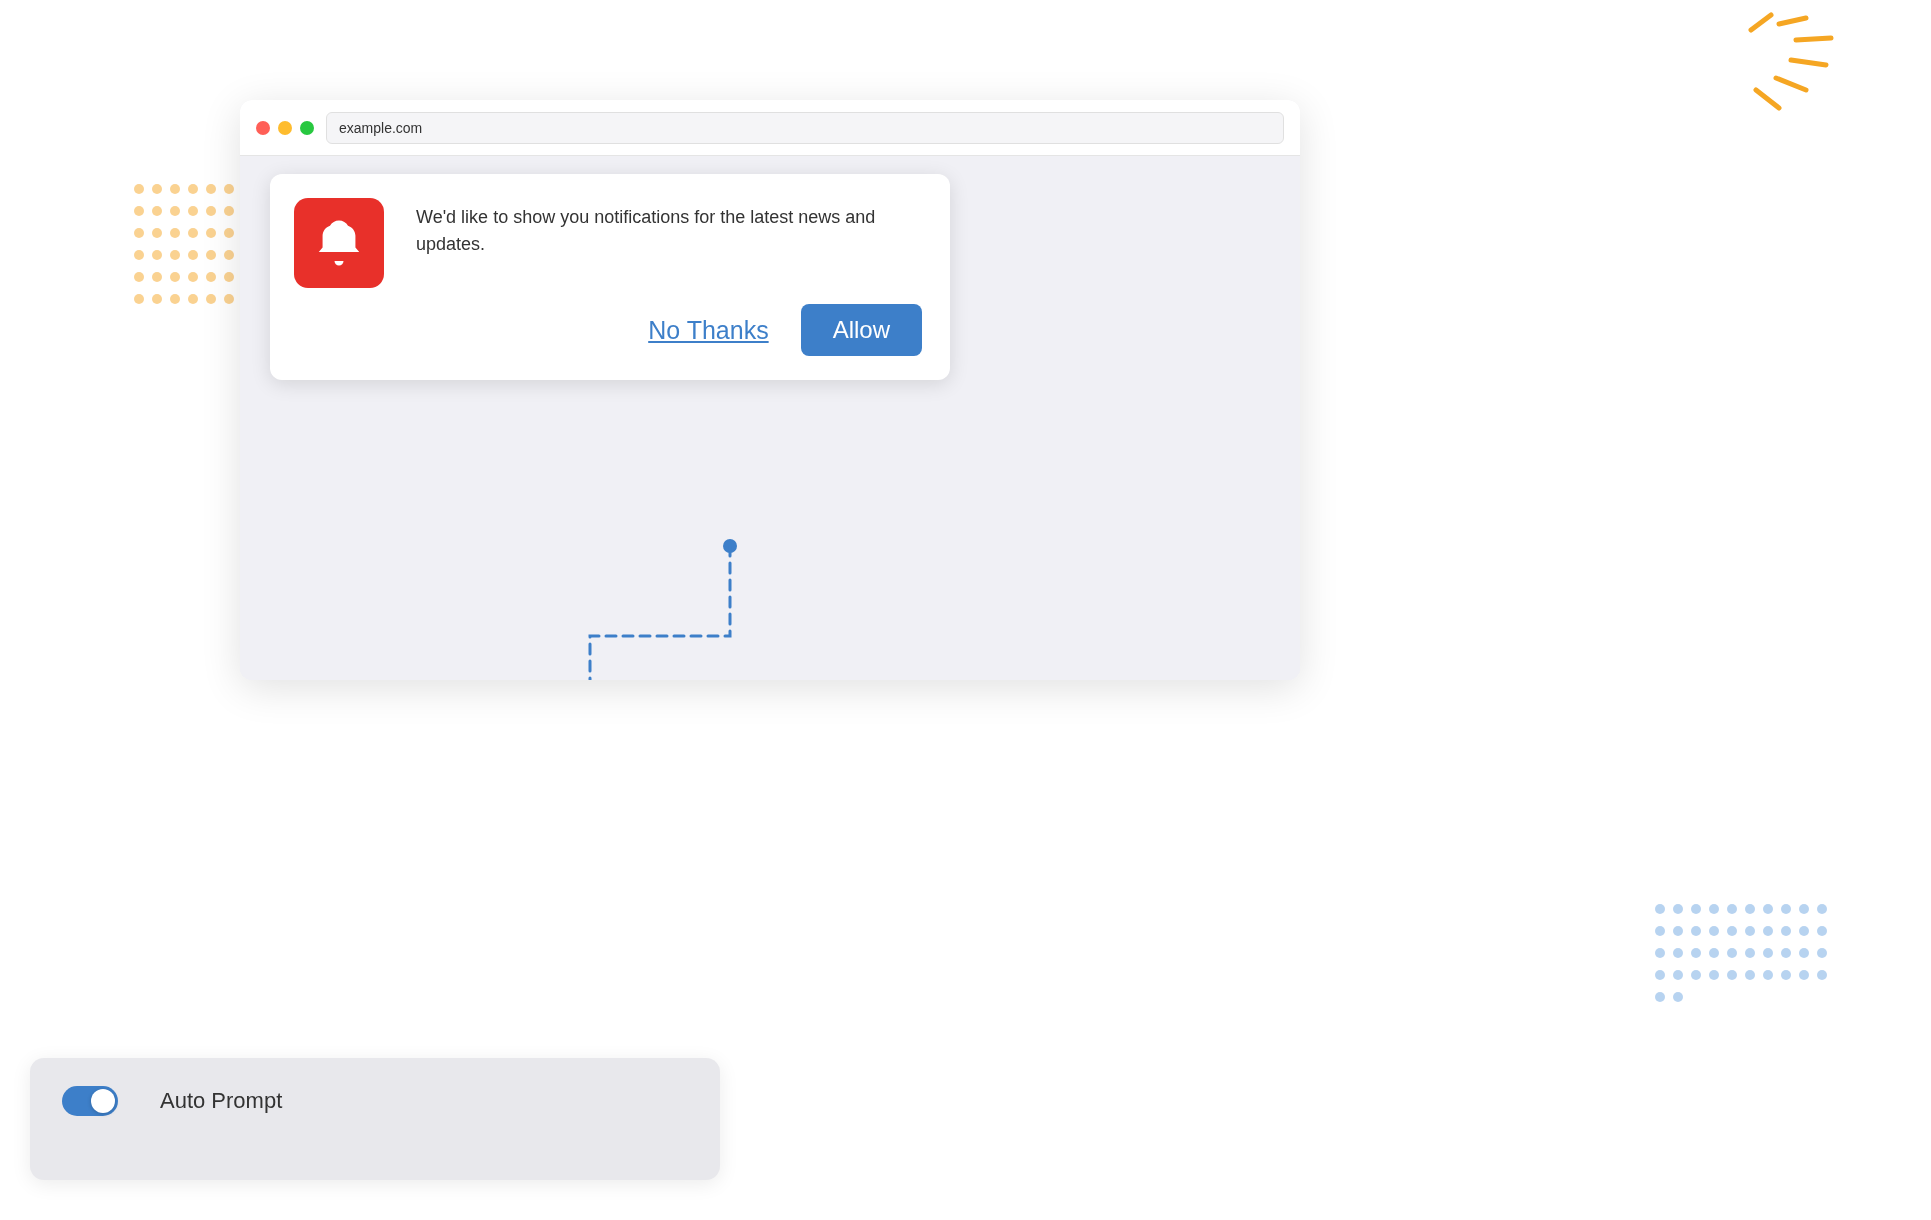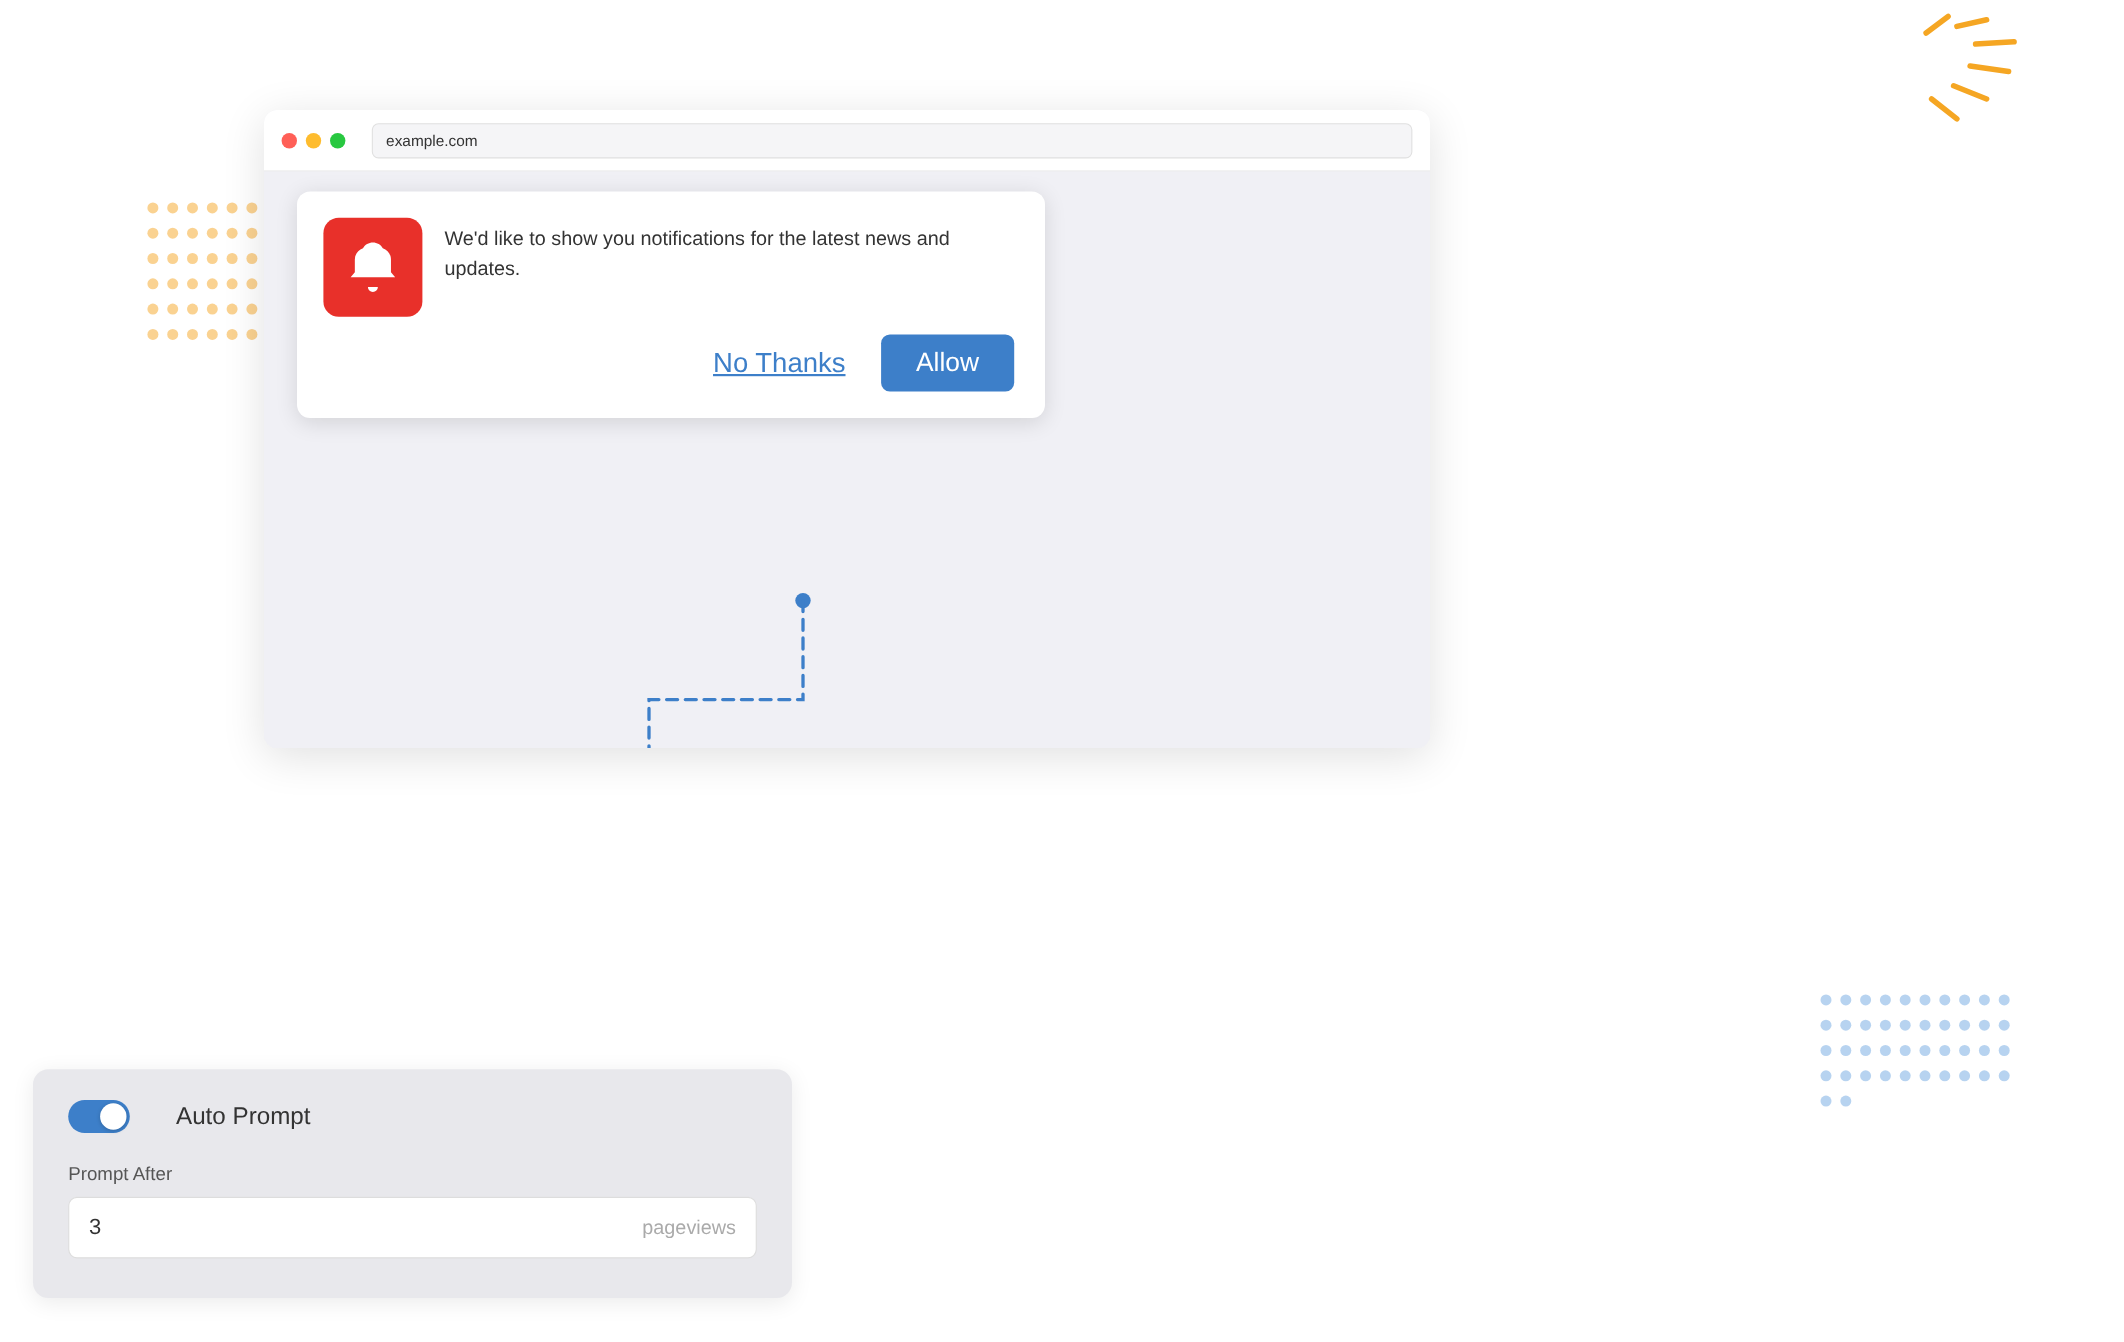--- a/index.html
+++ b/index.html
@@ -61,21 +61,21 @@
       box-shadow: 0 8px 40px rgba(0,0,0,0.12);
       overflow: hidden;
     }
 
     .browser-toolbar {
       background: #ffffff;
       height: 56px;
       display: flex;
       align-items: center;
       padding: 0 16px;
-      gap: 24px;
+      gap: 12px;
       border-bottom: 1px solid #e5e5e5;
     }
 
     .traffic-lights {
       display: flex;
       gap: 8px;
       align-items: center;
     }
 
     .traffic-light {
@@ -118,21 +118,21 @@
       box-shadow: 0 4px 20px rgba(0,0,0,0.12);
       padding: 24px;
       display: flex;
       flex-direction: column;
       gap: 16px;
     }
 
     .popup-top {
       display: flex;
       align-items: flex-start;
-      gap: 20px;
+      gap: 32px;
       justify-content: flex-end;
     }
 
     .bell-icon-wrapper {
       width: 90px;
       height: 90px;
       background: #e8302a;
       border-radius: 14px;
       display: flex;
       align-items: center;
@@ -358,22 +358,15 @@
   <div class="auto-prompt-header">
     <div class="toggle">
       <div class="toggle-track"></div>
       <div class="toggle-thumb"></div>
     </div>
     <span class="auto-prompt-label">Auto Prompt</span>
   </div>
 
   <div class="prompt-fields">
 
-    <div class="field-group">
-      <span class="field-label">Prompt After</span>
-      <div class="field-input">
-        <span class="field-value">3</span>
-        <span class="field-unit">pageviews</span>
-      </div>
-    </div>
 
   </div>
 </div>
 
 </body></html>

